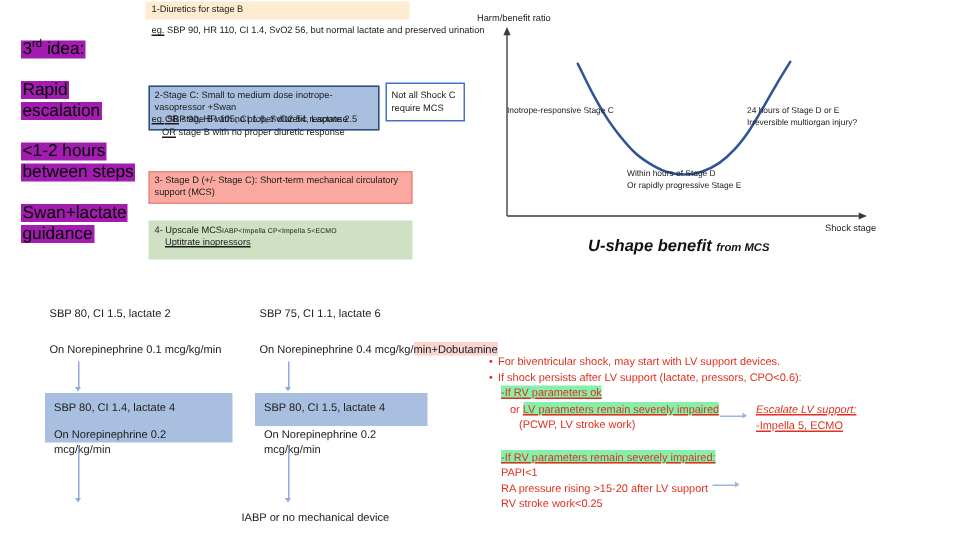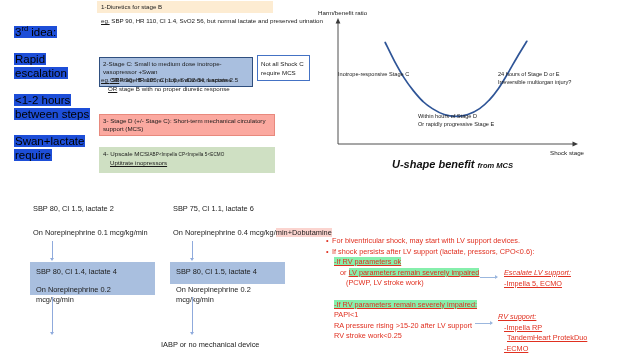--- a/index.html
+++ b/index.html
@@ -33,21 +33,21 @@
   .idea-line {
     display: block;
     font-size: 11.5px;
     line-height: 14px;
     font-weight: 400;
     color: #000;
     margin: 0 0 0 0;
     white-space: nowrap;
   }
   .hl {
-    background: #1d4ed8;
+    background: #a21caf;
     padding: 0 1px;
     display: inline;
     box-decoration-break: clone;
     -webkit-box-decoration-break: clone;
   }
   .idea-gap { height: 13px; }
   sup { font-size: 7.5px; vertical-align: super; }
 
   
   .step-box {
@@ -237,21 +237,21 @@
   <div class="idea-block">
     <span class="idea-line"><span class="hl">3<sup>rd</sup> idea:</span></span>
     <div class="idea-gap"></div>
     <span class="idea-line"><span class="hl">Rapid</span></span>
     <span class="idea-line"><span class="hl">escalation</span></span>
     <div class="idea-gap"></div>
     <span class="idea-line"><span class="hl">&lt;1-2 hours</span></span>
     <span class="idea-line"><span class="hl">between steps</span></span>
     <div class="idea-gap"></div>
     <span class="idea-line"><span class="hl">Swan+lactate</span></span>
-    <span class="idea-line"><span class="hl">require</span></span>
+    <span class="idea-line"><span class="hl">guidance</span></span>
   </div>
 
   <div class="step-box step1">
     <span>1-Diuretics for stage B</span>
   </div>
   <div class="step-sub step1-sub">
     <span class="u">eg.</span><span> SBP 90, HR 110, CI 1.4, SvO2 56, but normal lactate and preserved urination</span>
   </div>
 
   <div class="step-box step2">
@@ -350,20 +350,14 @@
     <span class="red-line ind1">RV stroke work&lt;0.25</span>
   </div>
 
   <div class="conn" style="left:480px; top:277px; width:17px;"></div>
   <div class="side-note note1">
     <span class="hdr">Escalate LV support:</span>
     <span class="itm">-Impella 5, ECMO</span>
   </div>
 
   <div class="conn" style="left:475px; top:323px; width:17px;"></div>
-  <div class="side-note note2">
-    <span class="hdr">RV support:</span>
-    <span class="itm" style="padding-left:6px;">-Impella RP</span>
-    <span class="itm" style="padding-left:9px;">TandemHeart ProtekDuo</span>
-    <span class="itm" style="padding-left:6px;">-ECMO</span>
-  </div>
 
 </div>
 
 </body></html>

